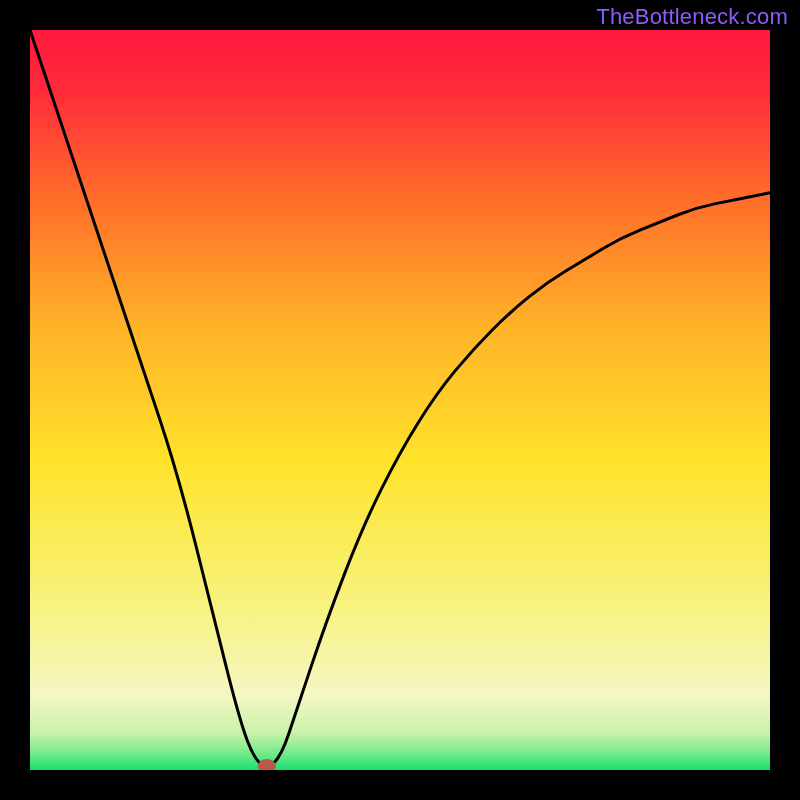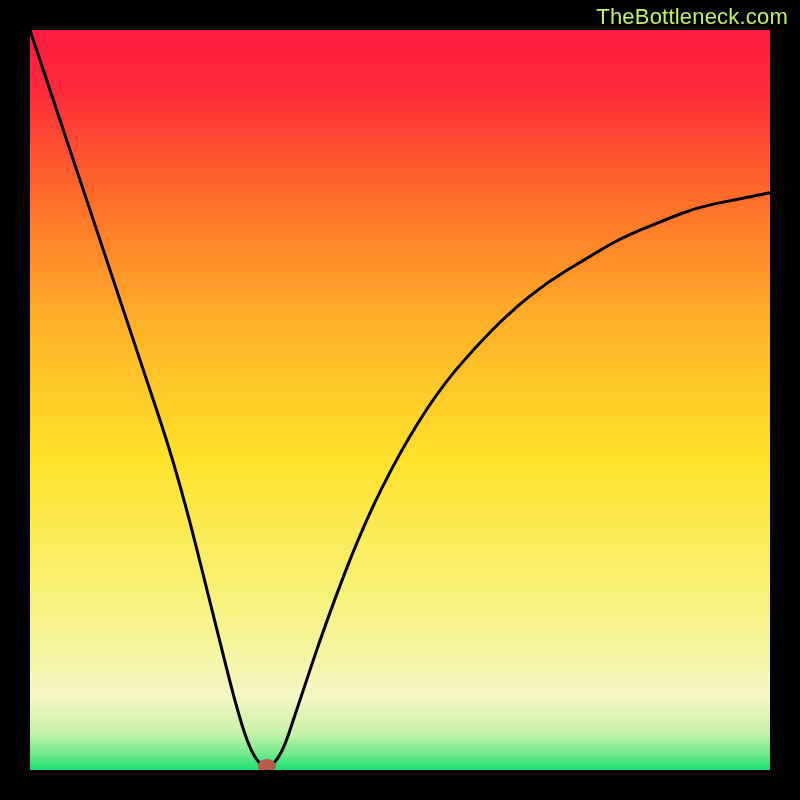--- a/index.html
+++ b/index.html
@@ -27,21 +27,21 @@
   }
   .plot-area svg {
     display: block;
     width: 740px;
     height: 740px;
   }
   .watermark {
     position: absolute;
     top: 4px;
     right: 12px;
-    color: #bef264;
+    color: #8b5cf6;
     font-size: 22px;
     font-weight: 500;
     letter-spacing: 0.2px;
   }
 </style>
 </head>
 <body>
 
 <div class="frame">
   <div class="plot-area">

